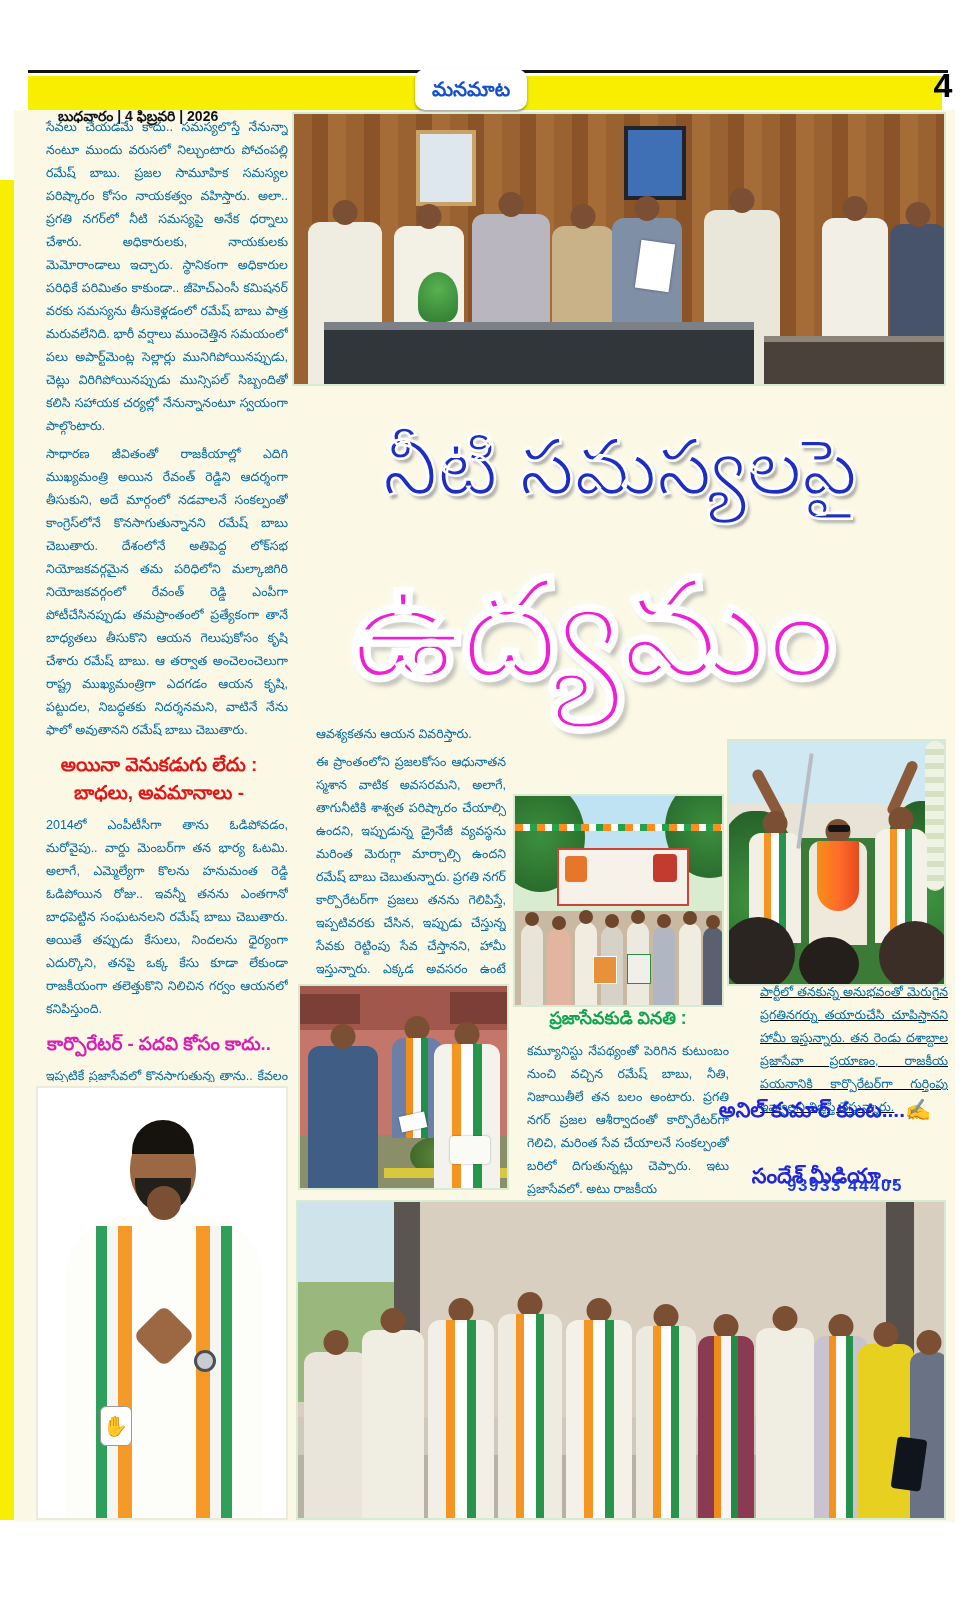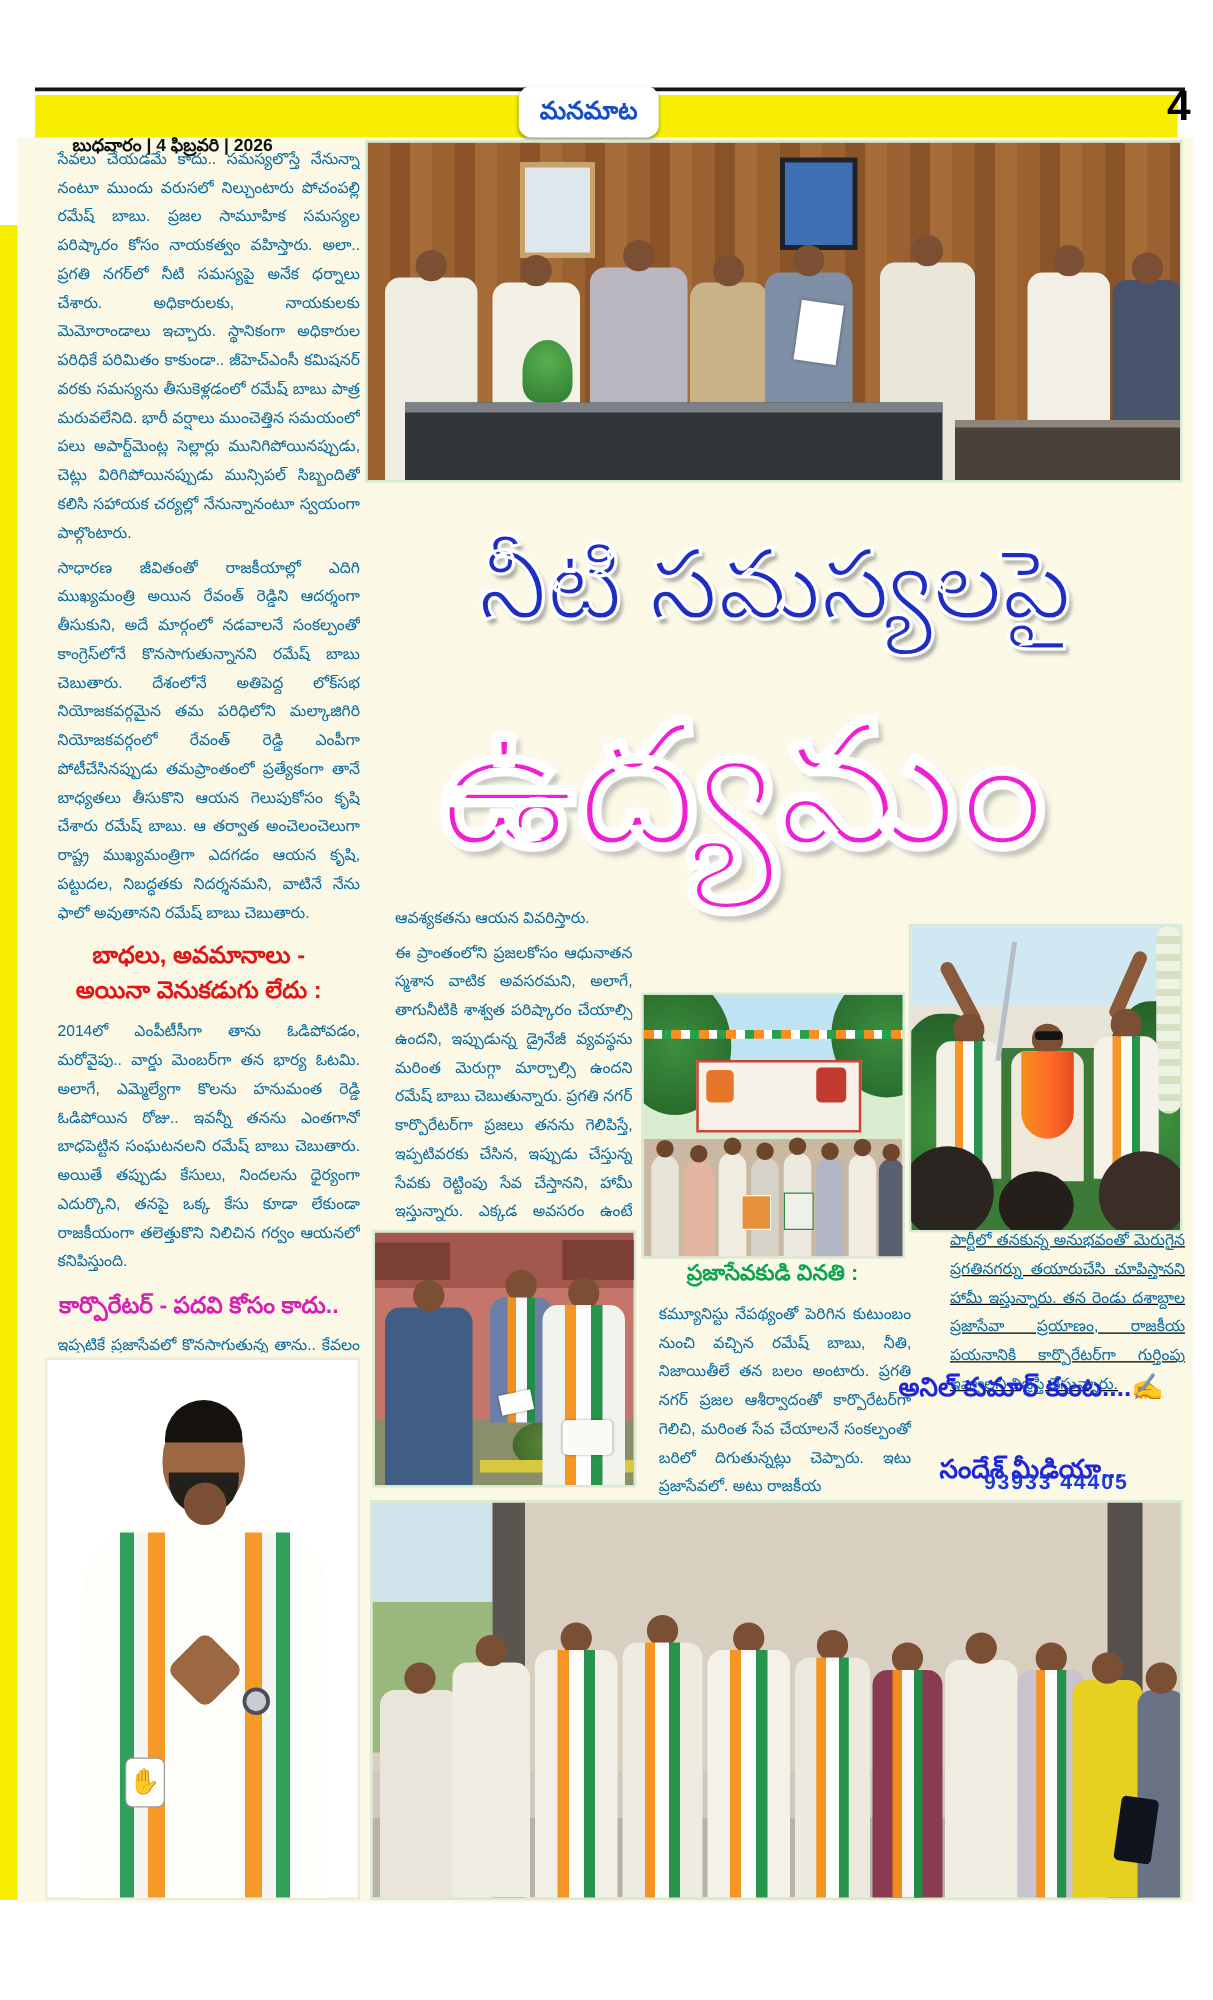--- a/index.html
+++ b/index.html
@@ -85,22 +85,22 @@
     <div class="abs" style="left:124px;top:158px;width:40px;height:50px;border-radius:50% 50% 30% 30%;background:radial-gradient(circle at 50% 35%,#58b14e,#2f7a33);"></div>
   </div>
 
   <div class="hl1">నీటి సమస్యలపై</div>
   <div class="hl2">ఉద్యమం</div>
 
   <div class="col" style="left:30px;top:116px;width:258px;height:966px;">
     <p class="body-text">సేవలు చేయడమే కాదు.. సమస్యలొస్తే నేనున్నా నంటూ ముందు వరుసలో నిల్చుంటారు పోచంపల్లి రమేష్ బాబు. ప్రజల సామూహిక సమస్యల పరిష్కారం కోసం నాయకత్వం వహిస్తారు. అలా.. ప్రగతి నగర్‌లో నీటి సమస్యపై అనేక ధర్నాలు చేశారు. అధికారులకు, నాయకులకు మెమోరాండాలు ఇచ్చారు. స్థానికంగా అధికారుల పరిధికే పరిమితం కాకుండా.. జీహెచ్‌ఎంసీ కమిషనర్ వరకు సమస్యను తీసుకెళ్లడంలో రమేష్ బాబు పాత్ర మరువలేనిది. భారీ వర్షాలు ముంచెత్తిన సమయంలో పలు అపార్ట్‌మెంట్ల సెల్లార్లు మునిగిపోయినప్పుడు, చెట్లు విరిగిపోయినప్పుడు మున్సిపల్ సిబ్బందితో కలిసి సహాయక చర్యల్లో నేనున్నానంటూ స్వయంగా పాల్గొంటారు.</p>
     <p class="body-text">సాధారణ జీవితంతో రాజకీయాల్లో ఎదిగి ముఖ్యమంత్రి అయిన రేవంత్ రెడ్డిని ఆదర్శంగా తీసుకుని, అదే మార్గంలో నడవాలనే సంకల్పంతో కాంగ్రెస్‌లోనే కొనసాగుతున్నానని రమేష్ బాబు చెబుతారు. దేశంలోనే అతిపెద్ద లోక్‌సభ నియోజకవర్గమైన తమ పరిధిలోని మల్కాజిగిరి నియోజకవర్గంలో రేవంత్ రెడ్డి ఎంపీగా పోటీచేసినప్పుడు తమప్రాంతంలో ప్రత్యేకంగా తానే బాధ్యతలు తీసుకొని ఆయన గెలుపుకోసం కృషి చేశారు రమేష్ బాబు. ఆ తర్వాత అంచెలంచెలుగా రాష్ట్ర ముఖ్యమంత్రిగా ఎదగడం ఆయన కృషి, పట్టుదల, నిబద్ధతకు నిదర్శనమని, వాటినే నేను ఫాలో అవుతానని రమేష్ బాబు చెబుతారు.</p>
     <div class="head-red">
+      <div>అయినా వెనుకడుగు లేదు :</div>
       <div>బాధలు, అవమానాలు -</div>
-      <div>అయినా వెనుకడుగు లేదు :</div>
     </div>
     <p class="body-text">2014లో ఎంపీటీసీగా తాను ఓడిపోవడం, మరోవైపు.. వార్డు మెంబర్‌గా తన భార్య ఓటమి. అలాగే, ఎమ్మెల్యేగా కొలను హనుమంత రెడ్డి ఓడిపోయిన రోజు.. ఇవన్నీ తనను ఎంతగానో బాధపెట్టిన సంఘటనలని రమేష్ బాబు చెబుతారు. అయితే తప్పుడు కేసులు, నిందలను ధైర్యంగా ఎదుర్కొని, తనపై ఒక్క కేసు కూడా లేకుండా రాజకీయంగా తలెత్తుకొని నిలిచిన గర్వం ఆయనలో కనిపిస్తుంది.</p>
     <div class="head-magenta">
       <div>కార్పొరేటర్ - పదవి కోసం కాదు..</div>
     </div>
     <p class="body-text">ఇప్పటికే ప్రజాసేవలో కొనసాగుతున్న తాను.. కేవలం పదవికోసమే కార్పొరేటర్‌గా పనిచేయడం లేదంటారు రమేష్ బాబు. ప్రగతినగర్ సమగ్ర అభివృద్ధికోసం తనకొక విజన్ ఉందని చెబుతారు. కార్పొరేటర్ అయితే, అభివృద్ధిలో మరింత దూసుకువెళ్లేలా చేయొచ్చని ధీమాగా చెబుతారు. అందులో భాగంగానే.. ఆయన ప్రణాళికల్లో కొన్ని పంచుకున్నారు. జేఎన్‌టీయూ నుంచి ప్రగతి నగర్ వరకు విశాలమైన రోడ్డు అవసరమని, అంతేకాదు.. ఆ మార్గంలో ఫ్లైఓవర్ నిర్మాణం</p>
   </div>
 
   <div class="col" style="left:300px;top:723px;width:206px;height:262px;">
     <p class="body-text">ఆవశ్యకతను ఆయన వివరిస్తారు.</p>

